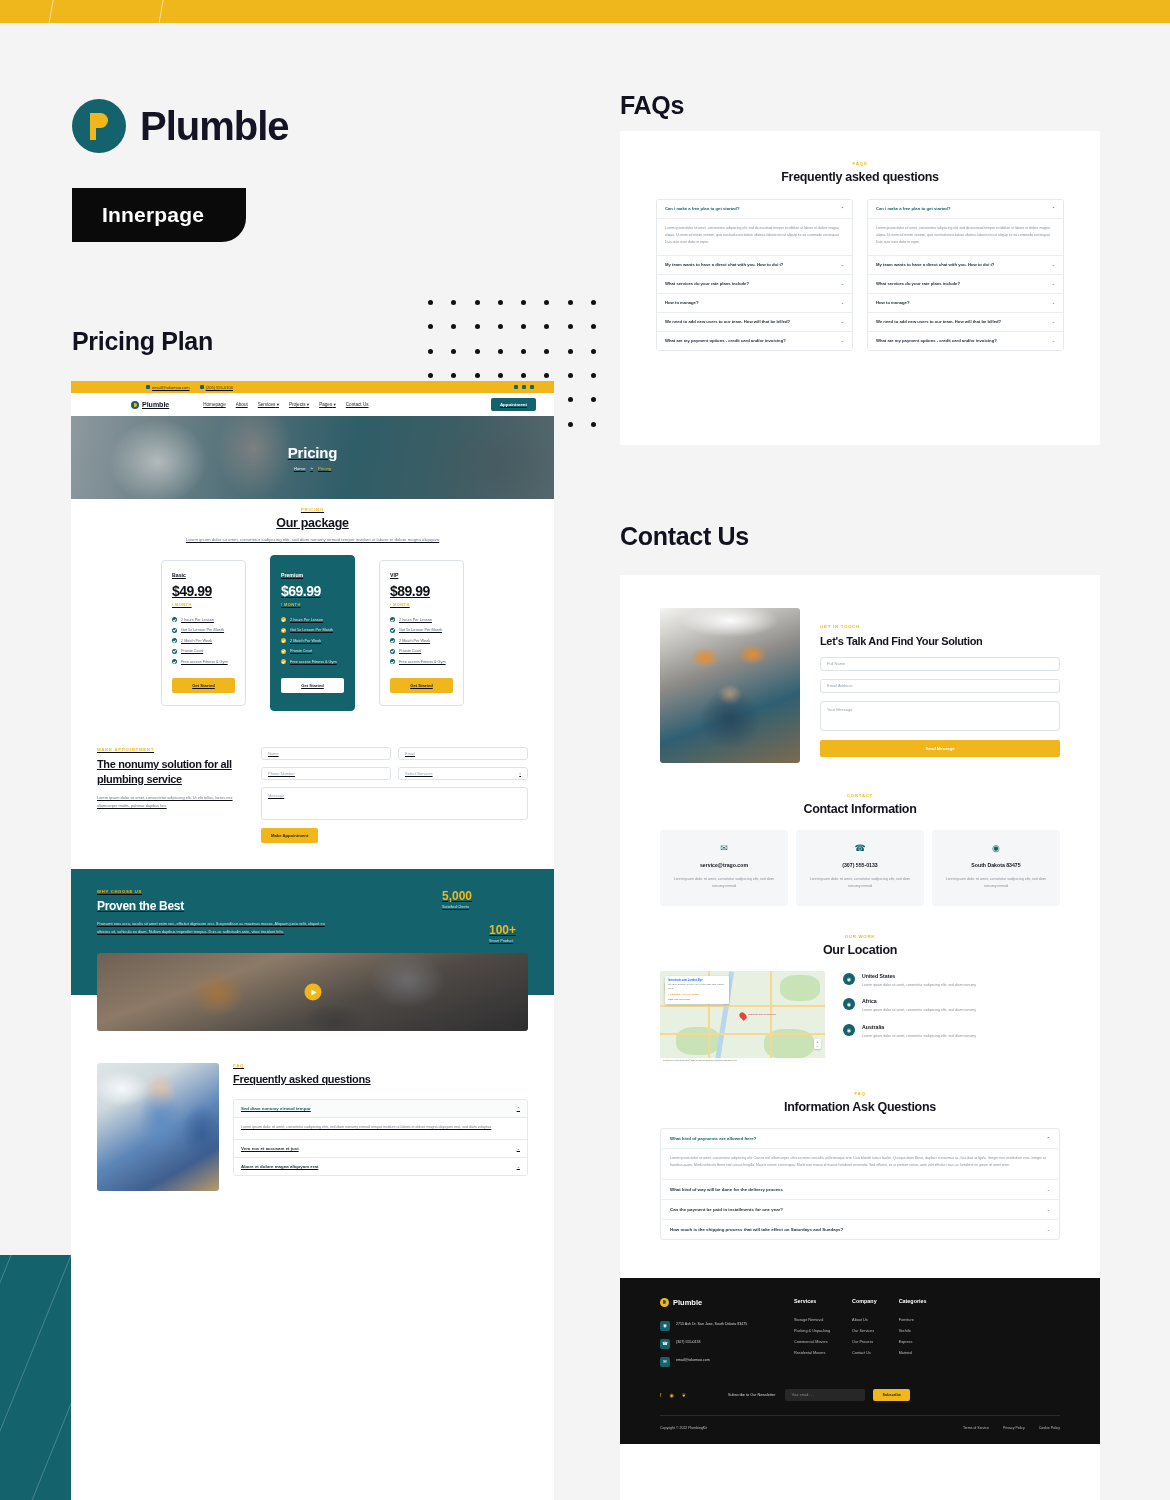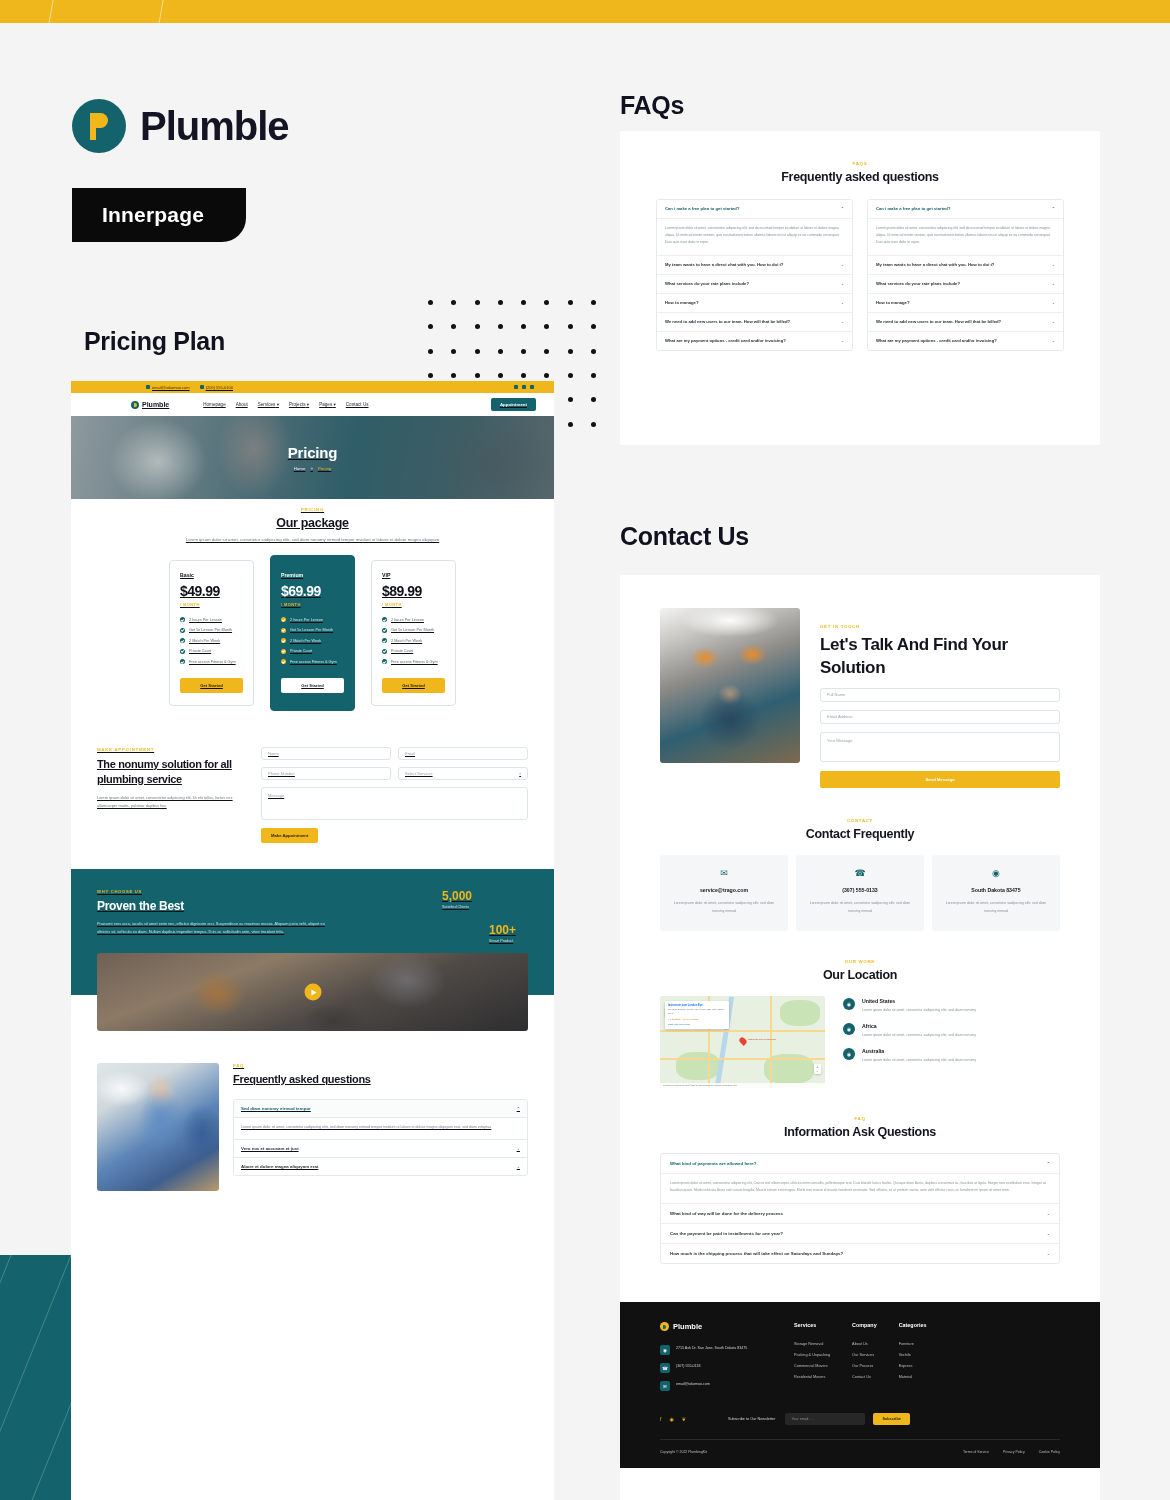--- a/index.html
+++ b/index.html
@@ -60,21 +60,21 @@
   .brand-name { font-size: 40px; font-weight: 700; letter-spacing: -1px; color: #141425; }
 
   .chip {
     position: absolute; left: 72px; top: 188px;
     background: #0a0a0a; color: #fff;
     padding: 15px 42px 15px 30px;
     border-radius: 0 0 24px 0;
     font-size: 21px; font-weight: 600; letter-spacing: .2px;
   }
   .sec-title { font-size: 25px; font-weight: 700; letter-spacing: -.3px; color: #111120; }
-  #pricing-title { position: absolute; left: 84px; top: 327px; }
+  #pricing-title { position: absolute; left: 72px; top: 327px; }
   #faqs-title    { position: absolute; left: 620px; top: 91px; }
   #contact-title { position: absolute; left: 620px; top: 522px; }
 
   
   .page { position: absolute; background: #fff; overflow: hidden; }
   #page-pricing { left: 71px; top: 381px; width: 483px; height: 1119px; text-decoration: underline; }
   #page-faqs    { left: 620px; top: 131px; width: 480px; height: 314px; }
   #page-contact { left: 620px; top: 575px; width: 480px; height: 925px; }
 
   
@@ -117,21 +117,21 @@
   .hero h1 { position: relative; color: #fff; font-size: 15px; font-weight: 700; letter-spacing: -.2px; }
   .crumb { position: relative; margin-top: 5px; font-size: 4.4px; color: #e6eced; display: flex; gap: 5px; }
   .crumb .cur { color: #f0b71c; }
 
   .pad { padding: 0 26px; }
   .eyebrow { color: #f0b71c; font-size: 4.4px; font-weight: 700; letter-spacing: .7px; text-align: center; }
   .h2c { text-align: center; font-size: 12.5px; font-weight: 700; letter-spacing: -.3px; margin-top: 4px; color: #14141f; }
   .lead { text-align: center; font-size: 4.3px; color: #6e757c; line-height: 1.9; margin-top: 6px; }
 
   
-  .price-row { display: flex; gap: 16px; justify-content: center; margin-top: 16px; align-items: flex-start; }
+  .price-row { display: flex; gap: 24px; justify-content: center; margin-top: 16px; align-items: flex-start; }
   .pcard {
     width: 85px; border: 1px solid #d9e2e4; border-radius: 4px; background: #fff;
     padding: 11px 10px 12px;
   }
   .pcard.featured {
     background: #13626c; border-color: #13626c; color: #fff;
     padding-top: 16px; padding-bottom: 17px; margin-top: -5px;
   }
   .pcard .pname { font-size: 5.2px; font-weight: 700; }
   .pcard .pprice { font-size: 14px; font-weight: 700; letter-spacing: -.5px; margin-top: 5px; }
@@ -265,21 +265,21 @@
     content:""; position:absolute; inset:0;
     background:
       radial-gradient(ellipse 70px 24px at 50% 8%, rgba(252,252,252,1), transparent 70%),
       radial-gradient(ellipse 22px 16px at 32% 32%, rgba(236,140,42,.95), transparent 66%),
       radial-gradient(ellipse 22px 16px at 66% 30%, rgba(236,140,42,.95), transparent 66%),
       radial-gradient(ellipse 46px 44px at 50% 72%, rgba(40,70,92,.9), transparent 68%),
       radial-gradient(ellipse 18px 16px at 50% 56%, rgba(196,160,128,.95), transparent 66%);
   }
   .cform { flex: 1; padding-top: 16px; }
   .cform .eyebrow { text-align: left; }
-  .cform h3 { font-size: 17px; font-weight: 700; line-height: 1.35; letter-spacing: -.35px; margin-top: 5px; color: #14141f; }
+  .cform h3 { font-size: 11px; font-weight: 700; line-height: 1.35; letter-spacing: -.35px; margin-top: 5px; color: #14141f; }
   .cform .fi { height: 14px; margin-top: 8px; }
   .cform .fta { margin-top: 8px; height: 30px; }
   .cform .sendbtn {
     margin-top: 9px; background: #f0b71c; color: #fff; text-align: center;
     font-size: 4.2px; font-weight: 700; padding: 6px 0; border-radius: 2px;
   }
 
   .cinfo { padding: 30px 40px 0; }
   .cinfo-grid { display: grid; grid-template-columns: repeat(3,1fr); gap: 8px; margin-top: 14px; }
   .ccard { background: #f5f6f7; border-radius: 3px; padding: 14px 9px 16px; text-align: center; }
@@ -713,21 +713,21 @@
       <h3>Let's Talk And Find Your Solution</h3>
       <div class="fi">Full Name</div>
       <div class="fi">Email Address</div>
       <div class="fta">Your Message</div>
       <div class="sendbtn">Send Message</div>
     </div>
   </div>
 
   <div class="cinfo">
     <div class="eyebrow">CONTACT</div>
-    <div class="h2c">Contact Frequently</div>
+    <div class="h2c">Contact Information</div>
     <div class="cinfo-grid">
       <div class="ccard">
         <div class="ic">✉</div>
         <div class="tt">service@trago.com</div>
         <div class="ds">Lorem ipsum dolor sit amet, consetetur sadipscing elitr, sed diam nonumy eirmod</div>
       </div>
       <div class="ccard">
         <div class="ic">☎</div>
         <div class="tt">(307) 555-0133</div>
         <div class="ds">Lorem ipsum dolor sit amet, consetetur sadipscing elitr, sed diam nonumy eirmod</div>

